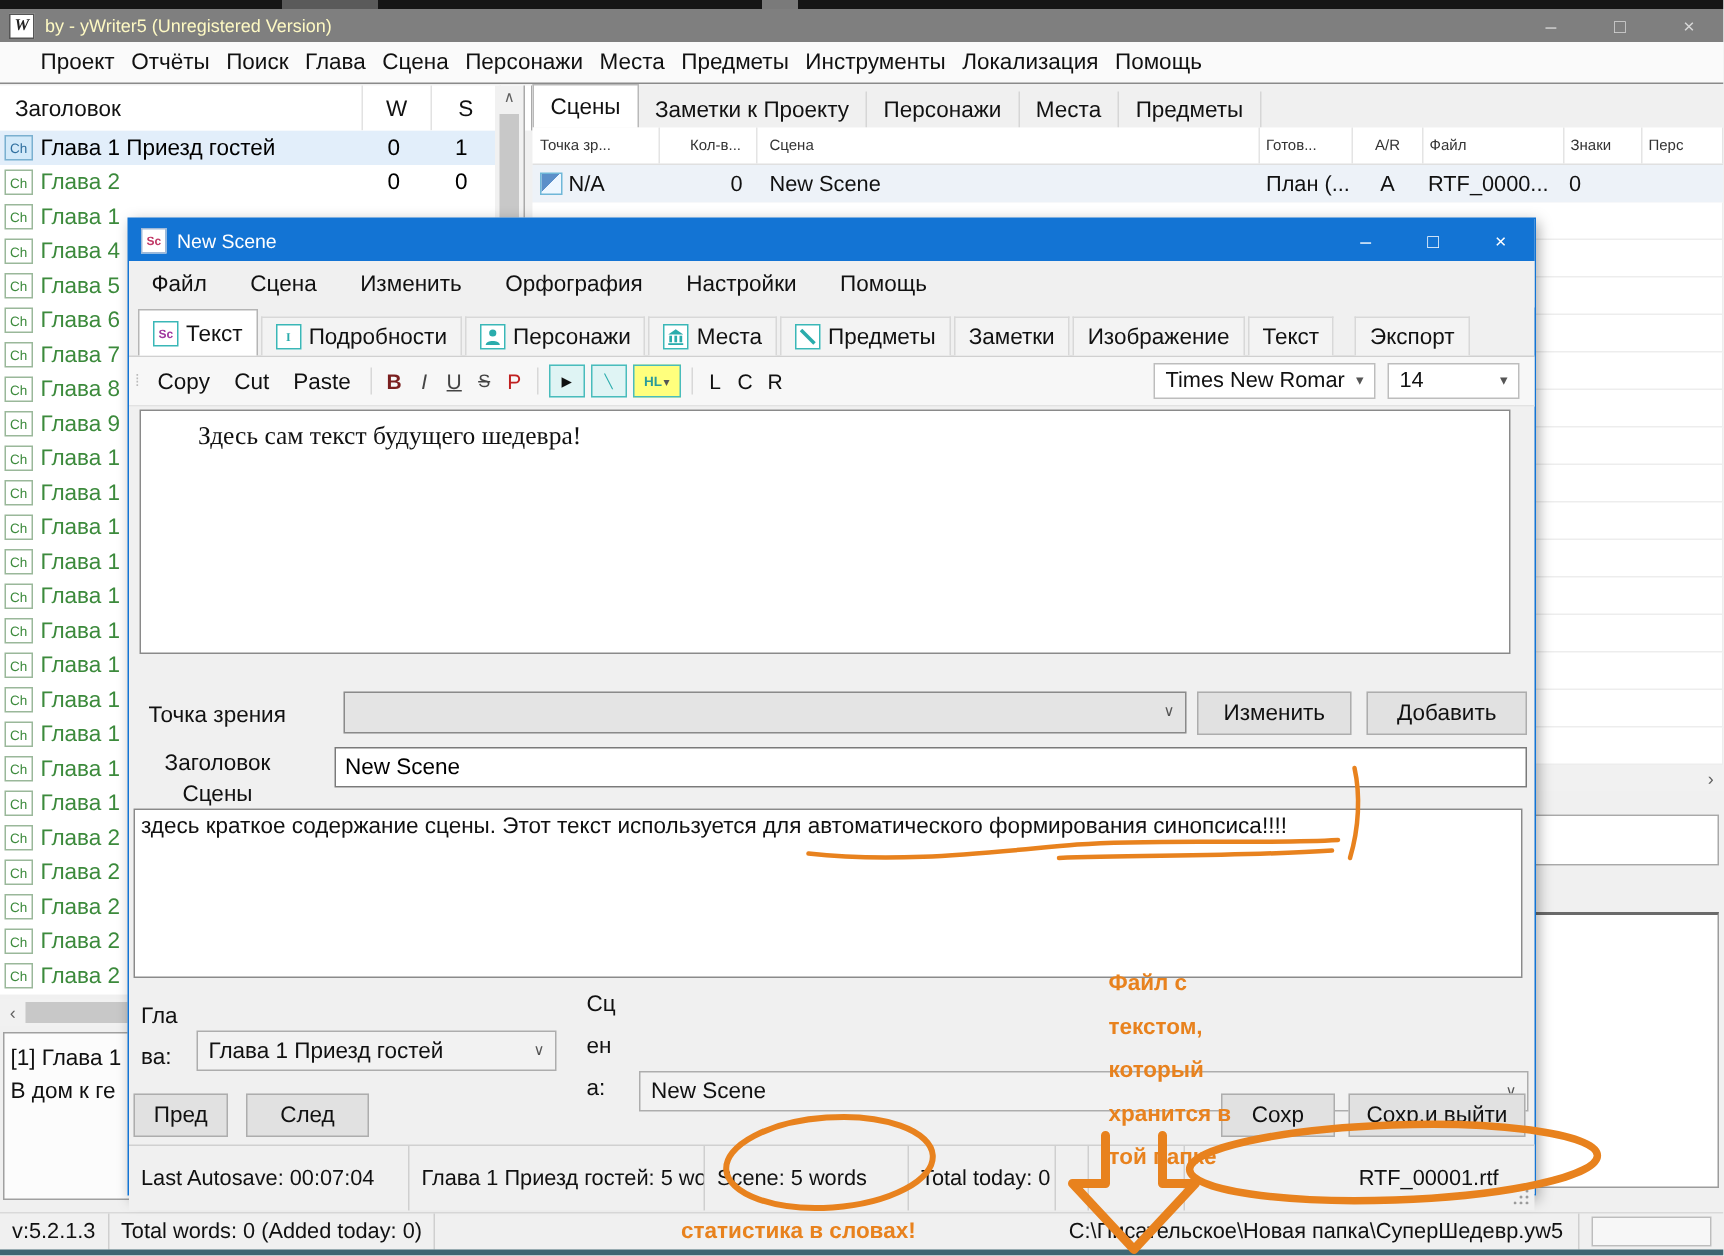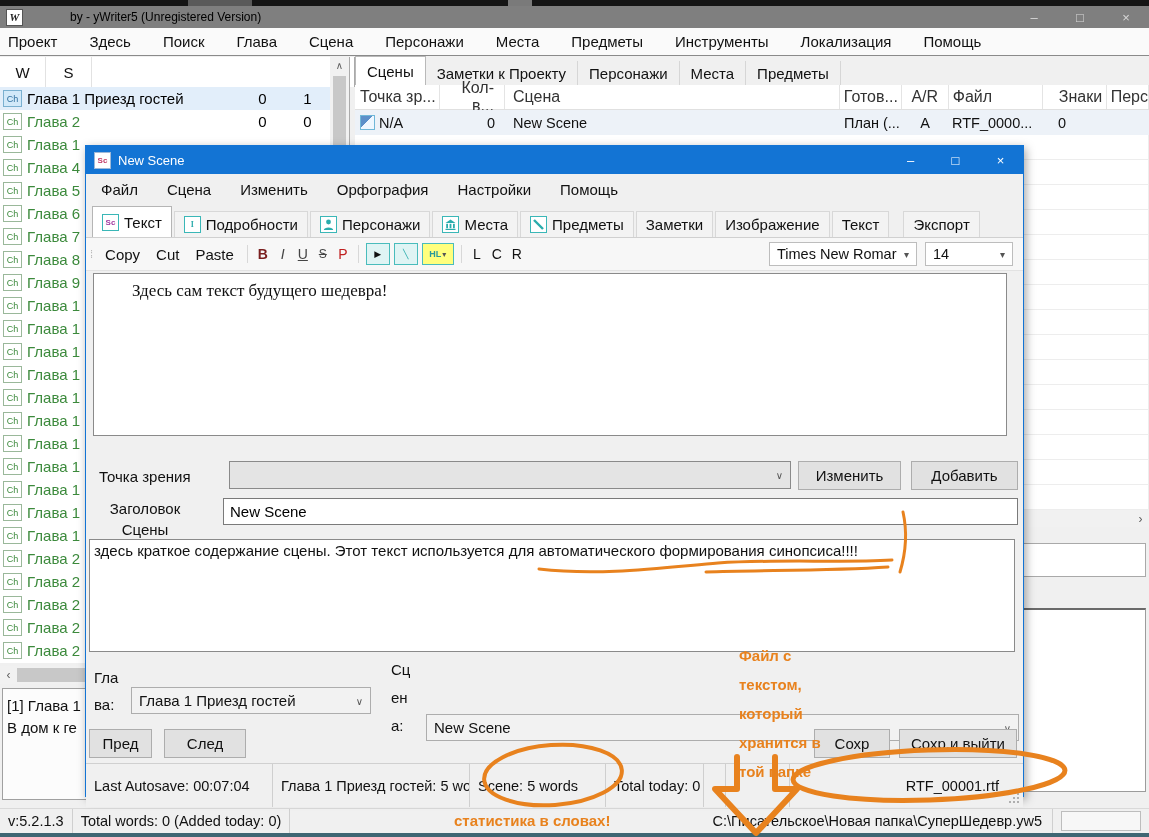--- a/index.html
+++ b/index.html
@@ -8,27 +8,27 @@
   .abs{position:absolute;}
   
   #browser-strip{left:0;top:0;width:1149px;height:6px;background:#151515;}
   #browser-strip .seg1{left:188px;top:0;width:64px;height:6px;background:#5a5a5a;}
   #browser-strip .seg2{left:508px;top:0;width:24px;height:6px;background:#7a7a7a;}
   
   #main-titlebar{left:0;top:6px;width:1149px;height:22px;background:#7f7f7f;display:flex;align-items:center;}
   #main-titlebar .app-ico{width:15px;height:15px;background:#fff;border:1px solid #555;margin:0 7px 0 6px;
       display:flex;align-items:center;justify-content:center;font-family:"Liberation Serif",serif;
       font-style:italic;font-weight:bold;font-size:11px;color:#222;}
-  #main-titlebar .ttl{font-size:12px;color:#000000;margin-left:40px;}
+  #main-titlebar .ttl{font-size:12px;color:#fef9c3;}
   #main-titlebar .ctrls{margin-left:auto;display:flex;height:22px;}
   #main-titlebar .ctrls span{width:46px;display:flex;align-items:center;justify-content:center;
       color:#d8d8d8;font-size:13px;}
   
   #main-menubar{left:0;top:28px;width:1149px;height:28px;background:#fafafa;display:flex;align-items:center;
-      gap:32px;padding-left:8px;font-size:15px;border-bottom:1px solid #8a8a8a;box-sizing:border-box;}
+      gap:11px;padding-left:27px;font-size:15px;border-bottom:1px solid #8a8a8a;box-sizing:border-box;}
   #main-menubar span{cursor:default;}
   
   #left-header{left:0;top:57px;width:355px;height:30px;background:#fff;border-right:1px solid #aaa;
       box-sizing:border-box;display:flex;align-items:center;font-size:15px;}
   #left-header .h-title{flex:1;padding-left:10px;border-right:1px solid #e2e2e2;height:100%;display:flex;align-items:center;}
   #left-header .h-w,#left-header .h-s{width:45px;text-align:center;border-right:1px solid #e2e2e2;height:100%;
       display:flex;align-items:center;justify-content:center;}
   #left-header .h-sp{width:20px;}
   #chapter-list{left:0;top:87px;width:330px;height:576px;background:#fff;overflow:hidden;}
   .ch-row{display:flex;height:23px;align-items:center;font-size:15px;}
@@ -46,31 +46,31 @@
   #left-hscroll .arr{width:17px;text-align:center;color:#606060;font-size:12px;}
   #left-hscroll .thumb{width:74px;height:14px;background:#c8c8c8;}
   #left-info{left:2px;top:688px;width:351px;height:112px;background:#fcfcfc;border:1px solid #a0a0a0;
       box-sizing:border-box;font-size:15px;padding:6px 0 0 4px;line-height:22px;overflow:hidden;white-space:nowrap;}
   
   #scenes-tabs{left:355px;top:57px;width:794px;height:28px;display:flex;align-items:flex-end;background:#f0f0f0;}
   .s-tab{height:24px;padding:0 11px;display:flex;align-items:center;font-size:15px;background:#f0f0f0;
       border-right:1px solid #d6d6d6;}
   .s-tab.active{background:#fff;height:28px;border:1px solid #b9b9b9;border-bottom:none;}
   #scenes-header{left:355px;top:85px;width:794px;height:25px;background:#fff;border-bottom:1px solid #e0e0e0;
-      display:flex;align-items:center;font-size:16px;color:#333;box-sizing:border-box;}
+      display:flex;align-items:center;font-size:10px;color:#333;box-sizing:border-box;}
   #scenes-header>div{border-right:1px solid #e4e4e4;height:100%;display:flex;align-items:center;}
   #scenes-row{left:355px;top:110px;width:794px;height:25px;background:#edf2f8;display:flex;align-items:center;
       font-size:14.5px;}
   .sc-c0{width:85px;padding-left:5px;box-sizing:border-box;}
   .sc-c1{width:65px;justify-content:flex-end;text-align:right;padding-right:10px;box-sizing:border-box;display:flex;}
   .sc-c2{width:335px;padding-left:8px;box-sizing:border-box;}
   .sc-c3{width:62px;padding-left:4px;box-sizing:border-box;}
   .sc-c4{width:46px;justify-content:center;text-align:center;display:flex;}
   .sc-c5{width:94px;padding-left:4px;box-sizing:border-box;}
-  .sc-c6{width:52px;padding-left:4px;box-sizing:border-box;margin-left:12px;}
+  .sc-c6{width:52px;padding-left:4px;box-sizing:border-box;}
   .sc-c7{flex:1;padding-left:4px;}
   #scenes-row .sc-c0{display:flex;align-items:center;gap:4px;}
   .pov-ico{width:13px;height:13px;border:1px solid #6fb7d8;background:linear-gradient(135deg,#5b8fc9 45%,#eef7ff 45%);flex:none;}
   #scene-grid-rows{left:355px;top:135px;width:794px;height:375px;background:#fff;}
   .grid-row{height:25px;border-bottom:1px solid #ededed;box-sizing:border-box;border-right:1px solid #ededed;}
   #scenes-hscroll{left:355px;top:510px;width:794px;height:17px;background:#f1f1f1;display:flex;align-items:center;}
   #scenes-hscroll .sp{flex:1;}
   #scenes-hscroll .arr{width:17px;text-align:center;color:#606060;font-size:12px;}
   #right-panel-1{left:1000px;top:543px;width:146px;height:34px;background:#fff;border:1px solid #a9a9a9;box-sizing:border-box;}
   #right-panel-2{left:1000px;top:608px;width:146px;height:184px;background:#fff;border:1px solid #9c9c9c;
@@ -173,33 +173,34 @@
   <span class="ttl">by  - yWriter5 (Unregistered Version)</span>
   <span class="ctrls">
     <span>–</span>
     <span>□</span>
     <span>×</span>
   </span>
 </div>
 
 <div id="main-menubar" class="abs">
   <span>Проект</span>
-  <span>Здесь</span>
+  <span>Отчёты</span>
   <span>Поиск</span>
   <span>Глава</span>
   <span>Сцена</span>
   <span>Персонажи</span>
   <span>Места</span>
   <span>Предметы</span>
   <span>Инструменты</span>
   <span>Локализация</span>
   <span>Помощь</span>
 </div>
 
 <div id="left-header" class="abs">
+  <span class="h-title">Заголовок</span>
   <span class="h-w">W</span>
   <span class="h-s">S</span>
   <span class="h-sp"></span>
 </div>
 <div id="chapter-list" class="abs">
     <div class="ch-row sel">
       <span class="ch-ico sel-ico">Ch</span>
       <span class="ch-lbl">Глава 1 Приезд гостей</span>
       <span class="ch-w">0</span>
       <span class="ch-s">1</span>

